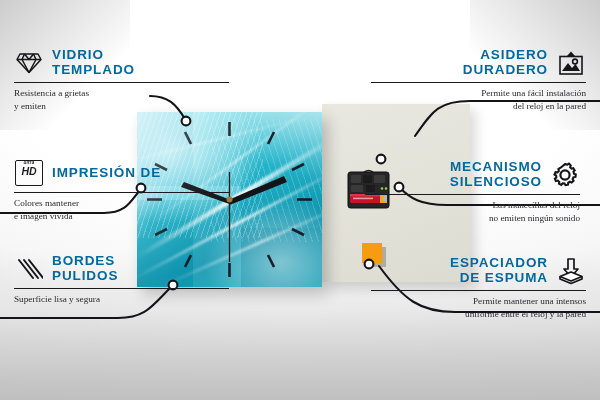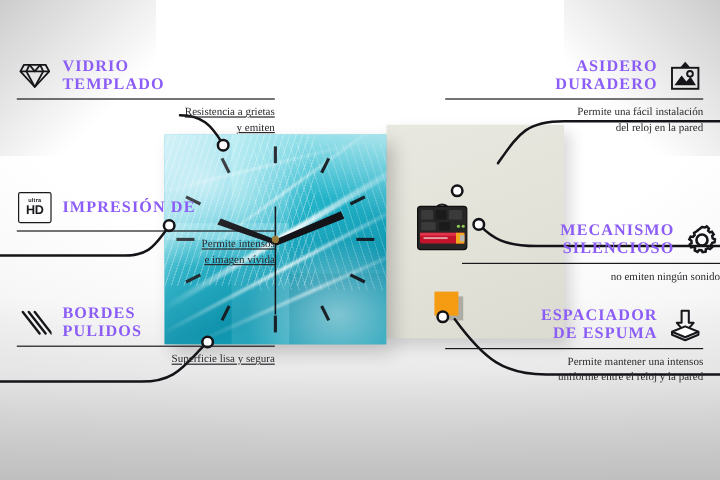--- a/index.html
+++ b/index.html
@@ -22,50 +22,50 @@
   .bg-lcorner{position:absolute;left:0;top:0;width:130px;height:130px;
     background:linear-gradient(135deg, rgba(196,196,196,.85), rgba(255,255,255,0) 70%);}
   .bg-rcorner{position:absolute;right:0;top:0;width:130px;height:130px;
     background:linear-gradient(225deg, rgba(196,196,196,.85), rgba(255,255,255,0) 70%);}
 
   
   .feature{position:absolute;width:215px;}
   .feature .head{display:flex;align-items:center;gap:8px;}
   .feature .titles{line-height:1.08;}
   .feature .t-line{
-    font-family:Liberation Serif, serif;
-    font-size:13.5px;font-weight:700;letter-spacing:.9px;color:#8b5cf6;
+    font-family:Liberation Sans, sans-serif;
+    font-size:13.5px;font-weight:700;letter-spacing:.9px;color:#0369a1;
     text-transform:uppercase;white-space:nowrap;
   }
   .feature .rule{height:1.4px;background:#1a1a1e;margin-top:4px;width:100%;}
   .feature .desc{
     font-family:"Liberation Serif", serif;
     font-size:9.2px;line-height:1.42;color:#2a2a2e;margin-top:4px;
   }
   .left .head{justify-content:flex-start;}
   .left .titles{text-align:left;}
-  .left .desc{text-align:right;text-decoration:underline;}
+  .left .desc{text-align:left;}
   .right .head{justify-content:flex-end;}
   .right .titles{text-align:right;}
   .right .desc{text-align:right;}
 
   .ficon{width:30px;height:30px;flex:0 0 30px;display:flex;align-items:center;justify-content:center;}
   .ficon svg{display:block;}
 
   
   #f-vidrio     {left:14px;  top:48px;}
   #f-impresion  {left:14px;  top:158px;}
   #f-bordes     {left:14px;  top:254px;}
   #f-asidero    {right:14px; top:48px;}
-  #f-mecanismo  {right:0; top:160px;margin-top:25px;}
+  #f-mecanismo  {right:20px; top:160px;}
   #f-espaciador {right:14px; top:256px;}
 
   
   .hdbox{width:26px;height:24px;border:1.6px solid #1a1a1e;border-radius:2px;
-    display:flex;flex-direction:column;align-items:center;justify-content:center;line-height:1;}
+    display:flex;flex-direction:column;align-items:center;line-height:1;font-style:italic;}
   .hdbox .u{font-family:"Liberation Sans",sans-serif;font-size:4.6px;font-weight:700;letter-spacing:.2px;color:#1a1a1e;}
   .hdbox .h{font-family:"Liberation Sans",sans-serif;font-size:10.5px;font-weight:700;letter-spacing:-.2px;color:#1a1a1e;margin-top:.5px;}
 
   
   #connectors{position:absolute;inset:0;pointer-events:none;}
 
   
   #clock{position:absolute;left:137px;top:112px;width:185px;height:175px;
     box-shadow:6px 7px 14px rgba(0,0,0,.22);
     overflow:hidden;}
@@ -243,21 +243,21 @@
           <span class="u">ultra</span>
           <span class="h">HD</span>
         </span>
       </span>
       <span class="titles">
         <div class="t-line">IMPRESIÓN DE</div>
       </span>
     </div>
     <div class="rule"></div>
     <div class="desc">
-      <div>Permite intensos</div>
+      <div>Colores mantener</div>
       <div>e imagen vívida</div>
     </div>
   </div>
 
   <div class="feature left" id="f-bordes">
     <div class="head">
       <span class="ficon">
         <svg width="28" height="26" viewBox="0 0 28 26">
           <g stroke="#16161a" stroke-width="2" stroke-linecap="round">
             <line x1="4" y1="4" x2="18" y2="22"></line>
@@ -311,20 +311,21 @@
         <svg width="28" height="28" viewBox="0 0 28 28">
           <g fill="none" stroke="#16161a" stroke-width="2.2">
             <path d="M14 2.6 l2.6 .45 1.6 -1.0 1.9 2.0 -.7 1.8 1.5 1.5 1.85 -.55 1.5 2.3 -1.3 1.4 .5 2.1 1.95 .75 -.35 2.7 -2.0 .4 -1.0 1.9 1.0 1.75 -2.0 1.85 -1.8 -.8 -1.85 1.05 -.15 2.05 -2.7 .5 -1.0 -1.8 -2.1 -.1 -1.3 1.6 -2.45 -1.2 .3 -2.0 -1.6 -1.35 -2.0 .5 -1.05 -2.5 1.6 -1.25 -.25 -2.05 -1.75 -1.1 1.15 -2.5 2.0 .3 1.45 -1.5 -.45 -2.0 2.3 -1.4z" transform="scale(.95) translate(.7,.7)"></path>
             <circle cx="14" cy="14" r="4.6"></circle>
           </g>
         </svg>
       </span>
     </div>
     <div class="rule"></div>
     <div class="desc">
+      <div>Las manecillas del reloj</div>
       <div>no emiten ningún sonido</div>
     </div>
   </div>
 
   <div class="feature right" id="f-espaciador">
     <div class="head">
       <span class="titles">
         <div class="t-line">ESPACIADOR</div>
         <div class="t-line">DE ESPUMA</div>
       </span>

